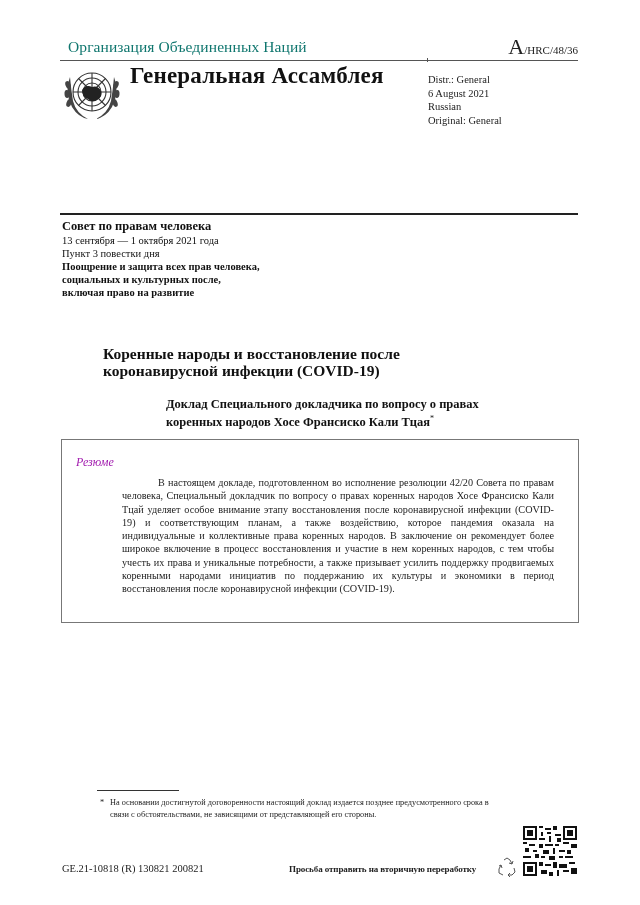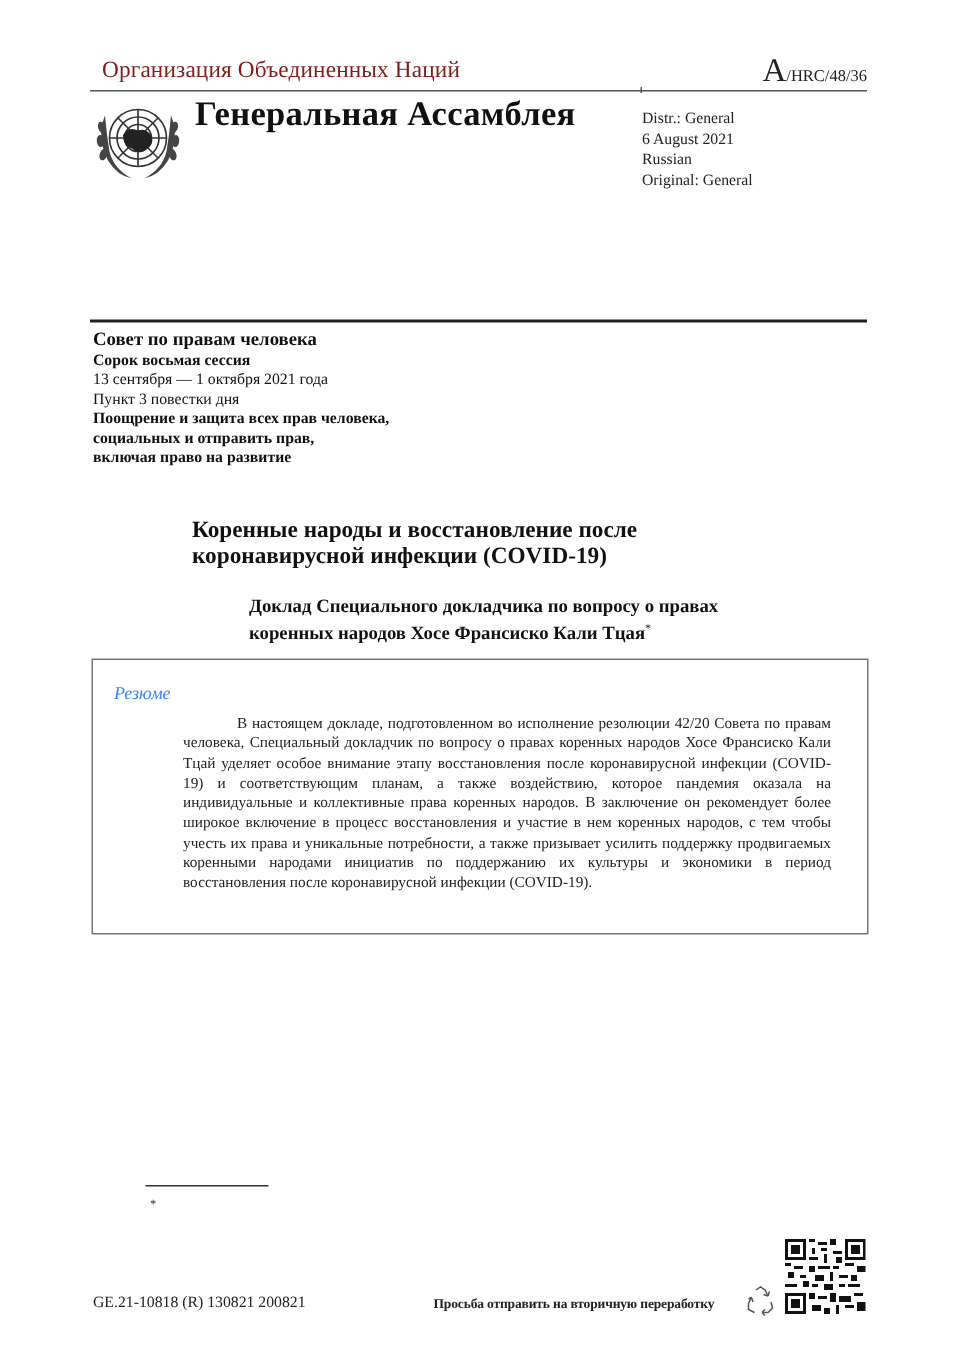--- a/index.html
+++ b/index.html
@@ -6,21 +6,21 @@
     html, body {
       width: 640px; height: 905px; background: #ffffff;
       font-family: "Liberation Serif", "DejaVu Serif", serif;
       color: #111;
       overflow: hidden;
     }
     .page { position: relative; width: 640px; height: 905px; }
 
     .org-name {
       position: absolute; left: 68px; top: 38px;
-      font-size: 15.5px; color: #7f1d1d; letter-spacing: 0.1px;
+      font-size: 15.5px; color: #0f766e; letter-spacing: 0.1px;
     }
     .symbol {
       position: absolute; right: 62px; top: 38px;
       font-size: 11px; color: #222;
     }
     .symbol .big { font-size: 22px; line-height: 18px; }
 
     .hr-top {
       position: absolute; left: 60px; top: 60px; width: 518px; height: 1px;
       background: #555;
@@ -47,36 +47,36 @@
 
     .council {
       position: absolute; left: 62px; top: 220px;
       font-size: 12px; line-height: 13px;
     }
     .council .c-title { font-weight: bold; font-size: 12.5px; margin-bottom: 1px; }
     .council .c-bold { font-weight: bold; font-size: 10.5px; }
     .council .c-norm { font-size: 10.5px; }
 
     .main-title {
-      position: absolute; left: 128px; top: 345px;
+      position: absolute; left: 103px; top: 345px;
       font-size: 15.5px; font-weight: bold; line-height: 17px; width: 360px;
     }
     .sub-title {
       position: absolute; left: 120px; top: 397px;
       font-size: 12.5px; font-weight: bold; line-height: 14.5px; width: 360px; margin-left: 46px;
     }
     .sub-title sup { font-weight: normal; font-size: 8px; }
 
     .summary-box {
       position: absolute; left: 61px; top: 439px; width: 518px; height: 184px;
       border: 1.5px solid #777;
     }
     .summary-label {
       position: absolute; left: 14px; top: 15px;
-      font-style: italic; font-size: 12px; color: #3b82f6;
+      font-style: italic; font-size: 12px; color: #a21caf;
     }
     .summary-text {
       position: absolute; left: 60px; top: 36px; width: 432px;
       font-size: 10.2px; line-height: 13.3px; text-align: justify; color: #222;
       text-indent: 36px;
     }
 
     .fn-rule {
       position: absolute; left: 97px; top: 790px; width: 82px; height: 1px; background: #333;
     }
@@ -139,25 +139,24 @@
     <div>Distr.: General</div>
     <div>6 August 2021</div>
     <div>Russian</div>
     <div>Original: General</div>
   </div>
 
   <div class="hr-thick"></div>
 
   <div class="council">
     <div class="c-title">Совет по правам человека</div>
-    <div class="c-bold">Сорок восьмая сессия</div>
     <div class="c-norm">13 сентября — 1 октября 2021 года</div>
     <div class="c-norm">Пункт 3 повестки дня</div>
     <div class="c-bold">Поощрение и защита всех прав человека,</div>
-    <div class="c-bold">социальных и отправить прав,</div>
+    <div class="c-bold">социальных и культурных после,</div>
     <div class="c-bold">включая право на развитие</div>
   </div>
 
   <div class="main-title">
     <div>Коренные народы и восстановление после</div>
     <div>коронавирусной инфекции (COVID-19)</div>
   </div>
 
   <div class="sub-title">
     <div>Доклад Специального докладчика по вопросу о правах</div>
@@ -165,20 +164,21 @@
   </div>
 
   <div class="summary-box">
     <div class="summary-label">Резюме</div>
     <div class="summary-text">В настоящем докладе, подготовленном во исполнение резолюции 42/20 Совета по правам человека, Специальный докладчик по вопросу о правах коренных народов Хосе Франсиско Кали Тцай уделяет особое внимание этапу восстановления после коронавирусной инфекции (COVID-19) и соответствующим планам, а также воздействию, которое пандемия оказала на индивидуальные и коллективные права коренных народов. В заключение он рекомендует более широкое включение в процесс восстановления и участие в нем коренных народов, с тем чтобы учесть их права и уникальные потребности, а также призывает усилить поддержку продвигаемых коренными народами инициатив по поддержанию их культуры и экономики в период восстановления после коронавирусной инфекции (COVID-19).</div>
   </div>
 
   <div class="fn-rule"></div>
   <div class="footnote">
     <span class="star">*</span>
+    <span>На основании достигнутой договоренности настоящий доклад издается позднее предусмотренного срока в связи с обстоятельствами, не зависящими от представляющей его стороны.</span>
   </div>
 
   <div class="job-code">GE.21-10818  (R)  130821  200821</div>
   <div class="recycle-text">Просьба отправить на вторичную переработку</div>
 
   <svg class="recycle-icon" viewBox="0 0 22 22">
     <g fill="none" stroke="#555" stroke-width="1">
       <path d="M8 4 L11 2 L14 4 L16 8"></path>
       <path d="M16 8 l1 -3 M16 8 l-3 -1"></path>
       <path d="M18 12 L19 16 L16 19 L12 19"></path>

